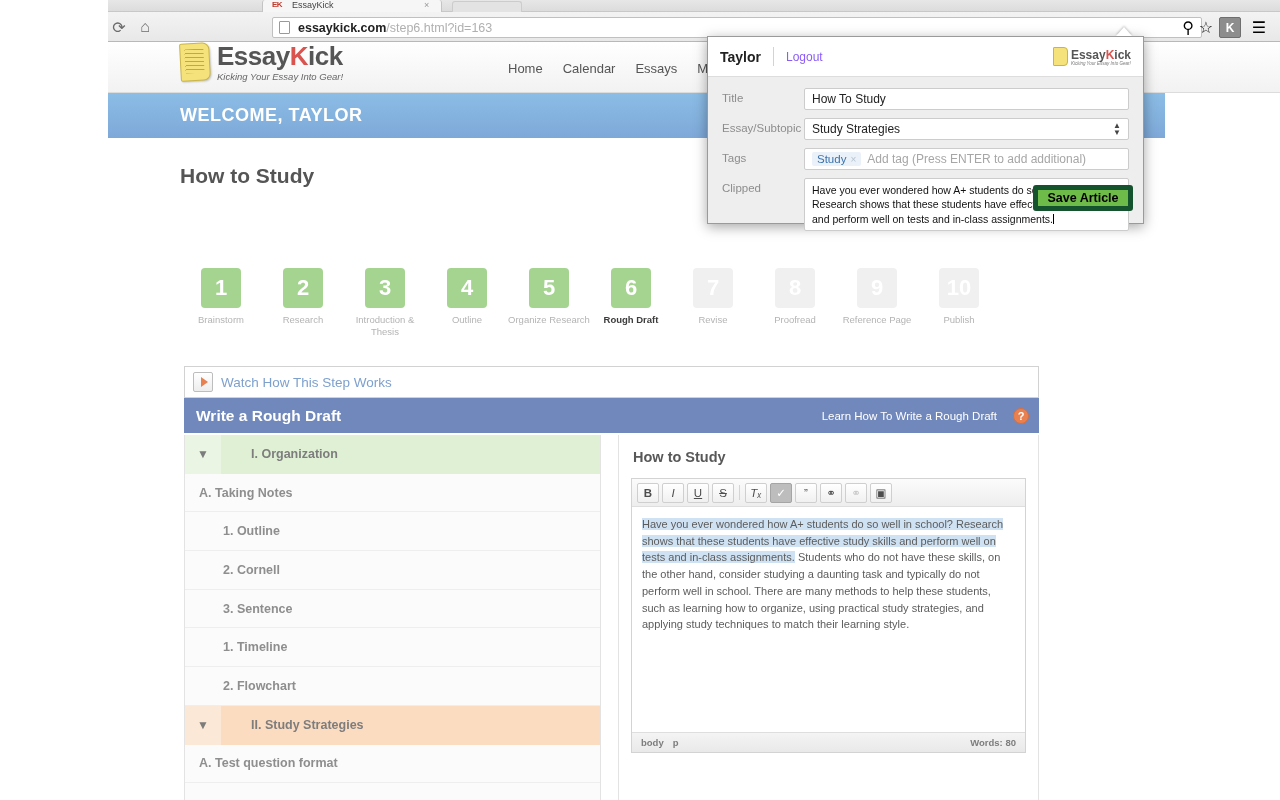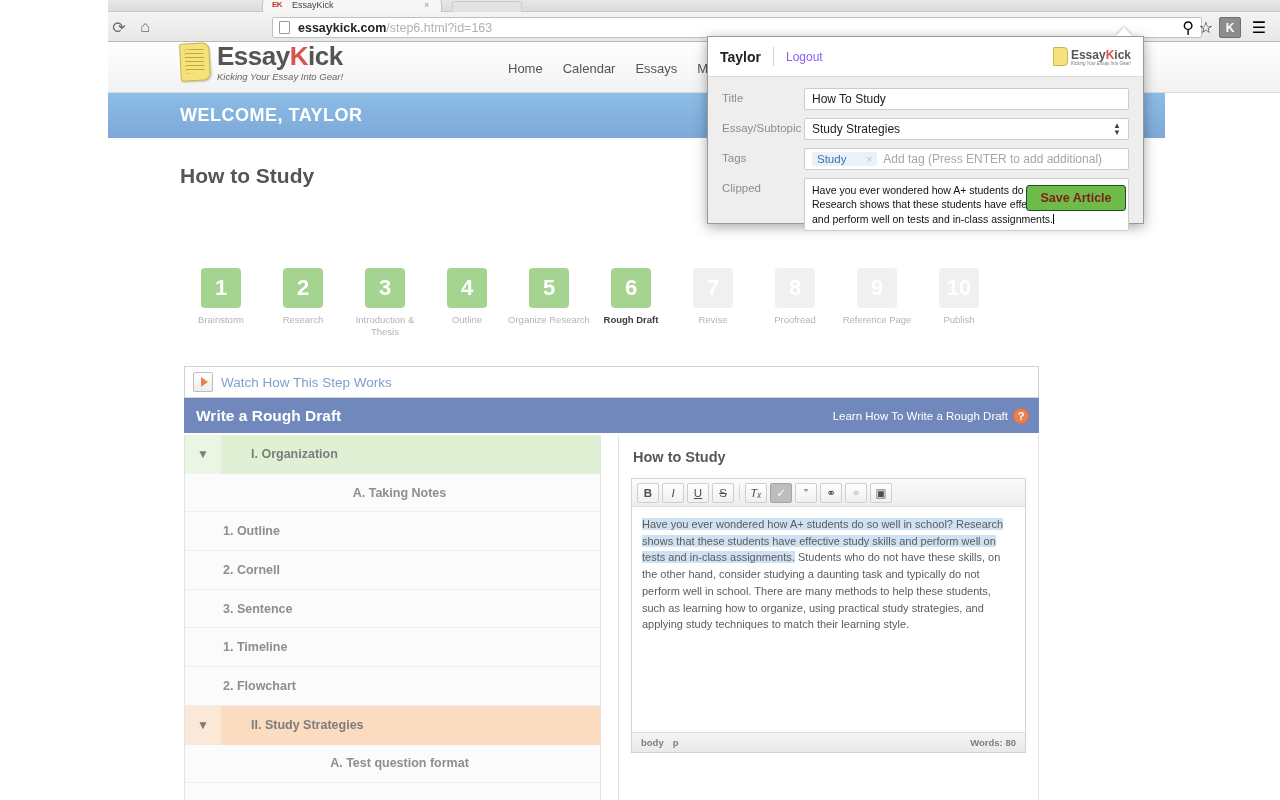--- a/index.html
+++ b/index.html
@@ -183,21 +183,21 @@
     border-top: 5px solid transparent; border-bottom: 5px solid transparent;
     margin-left: 2px;
   }
   .watch-label { font-size: 13.5px; color: #7ea0cd; }
   .blue-header {
     position: absolute; left: 76px; top: 260px; width: 855px; height: 35px;
     background: #7188bc; display: flex; align-items: center;
     padding: 0 10px 0 12px; justify-content: space-between;
   }
   .blue-header-title { font-size: 15.5px; font-weight: bold; color: #ffffff; }
-  .blue-header-right { display: flex; align-items: center; gap: 5px; }
+  .blue-header-right { display: flex; align-items: center; gap: 16px; }
   .blue-header-link { font-size: 11.5px; color: #ffffff; text-decoration: none; }
   .help-icon {
     width: 16px; height: 16px; border-radius: 50%; background: #e8804f;
     color: #ffffff; font-size: 11px; font-weight: bold;
     display: flex; align-items: center; justify-content: center;
     border: 1px solid #d9703f;
   }
 
   
   .outline {
@@ -211,21 +211,21 @@
     font-size: 12.5px; font-weight: bold; color: #8e8e8e;
   }
   .ol-row.section { background: #dff0d5; color: #7d7d7d; border-bottom: none; }
   .ol-row.section.orange { background: #fbdcc1; }
   .ol-caret {
     width: 36px; flex: 0 0 36px; text-align: center;
     color: #7c7c7c; font-size: 12px; background: rgba(255,255,255,.35);
     align-self: stretch; display: flex; align-items: center; justify-content: center;
   }
   .ol-row.section .ol-sectitle { padding-left: 30px; }
-  .ol-row.level-a { padding-left: 14px; justify-content: center; }
+  .ol-row.level-a { padding-left: 14px; }
   .ol-row.level-1 { padding-left: 38px; }
 
   
   .editor-card {
     position: absolute; left: 510px; top: 297px; width: 421px; height: 465px;
     background: #ffffff; border: 1px solid #e3e3e3; border-top: none;
   }
   .editor-title {
     font-size: 14.5px; font-weight: bold; color: #585858;
     padding: 14px 0 13px 14px;
@@ -294,40 +294,40 @@
   }
   .form-control {
     flex: 1; background: #ffffff; border: 1px solid #cccccc; border-radius: 2px;
     height: 22px; display: flex; align-items: center; padding: 0 7px;
     font-size: 12px; color: #222;
   }
   .select-ctl { justify-content: space-between; }
   .spin { font-size: 8px; color: #444; line-height: 0.9; text-align: center; }
   .tags-ctl { gap: 0; padding: 0 7px; }
   .tag-chip {
-    display: flex; align-items: center; gap: 20px;
+    display: flex; align-items: center; gap: 4px;
     background: #eaf1f8; color: #3b73af; font-size: 11.5px;
     padding: 1px 5px; border-radius: 2px; margin-right: 6px;
   }
   .tag-x { color: #b7c4d0; font-size: 10px; }
   .tag-placeholder { font-size: 12px; color: #a6a6a6; }
   .clipped-ctl {
     height: auto; min-height: 44px; align-items: flex-start;
     padding: 4px 7px; font-size: 10.5px; line-height: 1.38; color: #111;
     display: block;
   }
   .caret-bar {
     display: inline-block; width: 1px; height: 10px; background: #000;
     vertical-align: -1px;
   }
   .save-article-btn {
-    position: absolute; right: 17px; bottom: 12px;
+    position: absolute; right: 10px; bottom: 12px;
     width: 100px; height: 26px; background: #6fbb49;
-    border: 1px solid #14532d; border-radius: 3px;
-    color: #7f1d1d; font-size: 12.5px; font-weight: bold;
+    border: 5px solid #14532d; border-radius: 3px;
+    color: #000000; font-size: 12.5px; font-weight: bold;
     display: flex; align-items: center; justify-content: center;
   }
 </style>
 </head>
 <body>
 
 <div id="browser-chrome">
   <div class="tabstrip">
     <div class="tabstrip-bg"></div>
     <div class="tab-active"></div>

